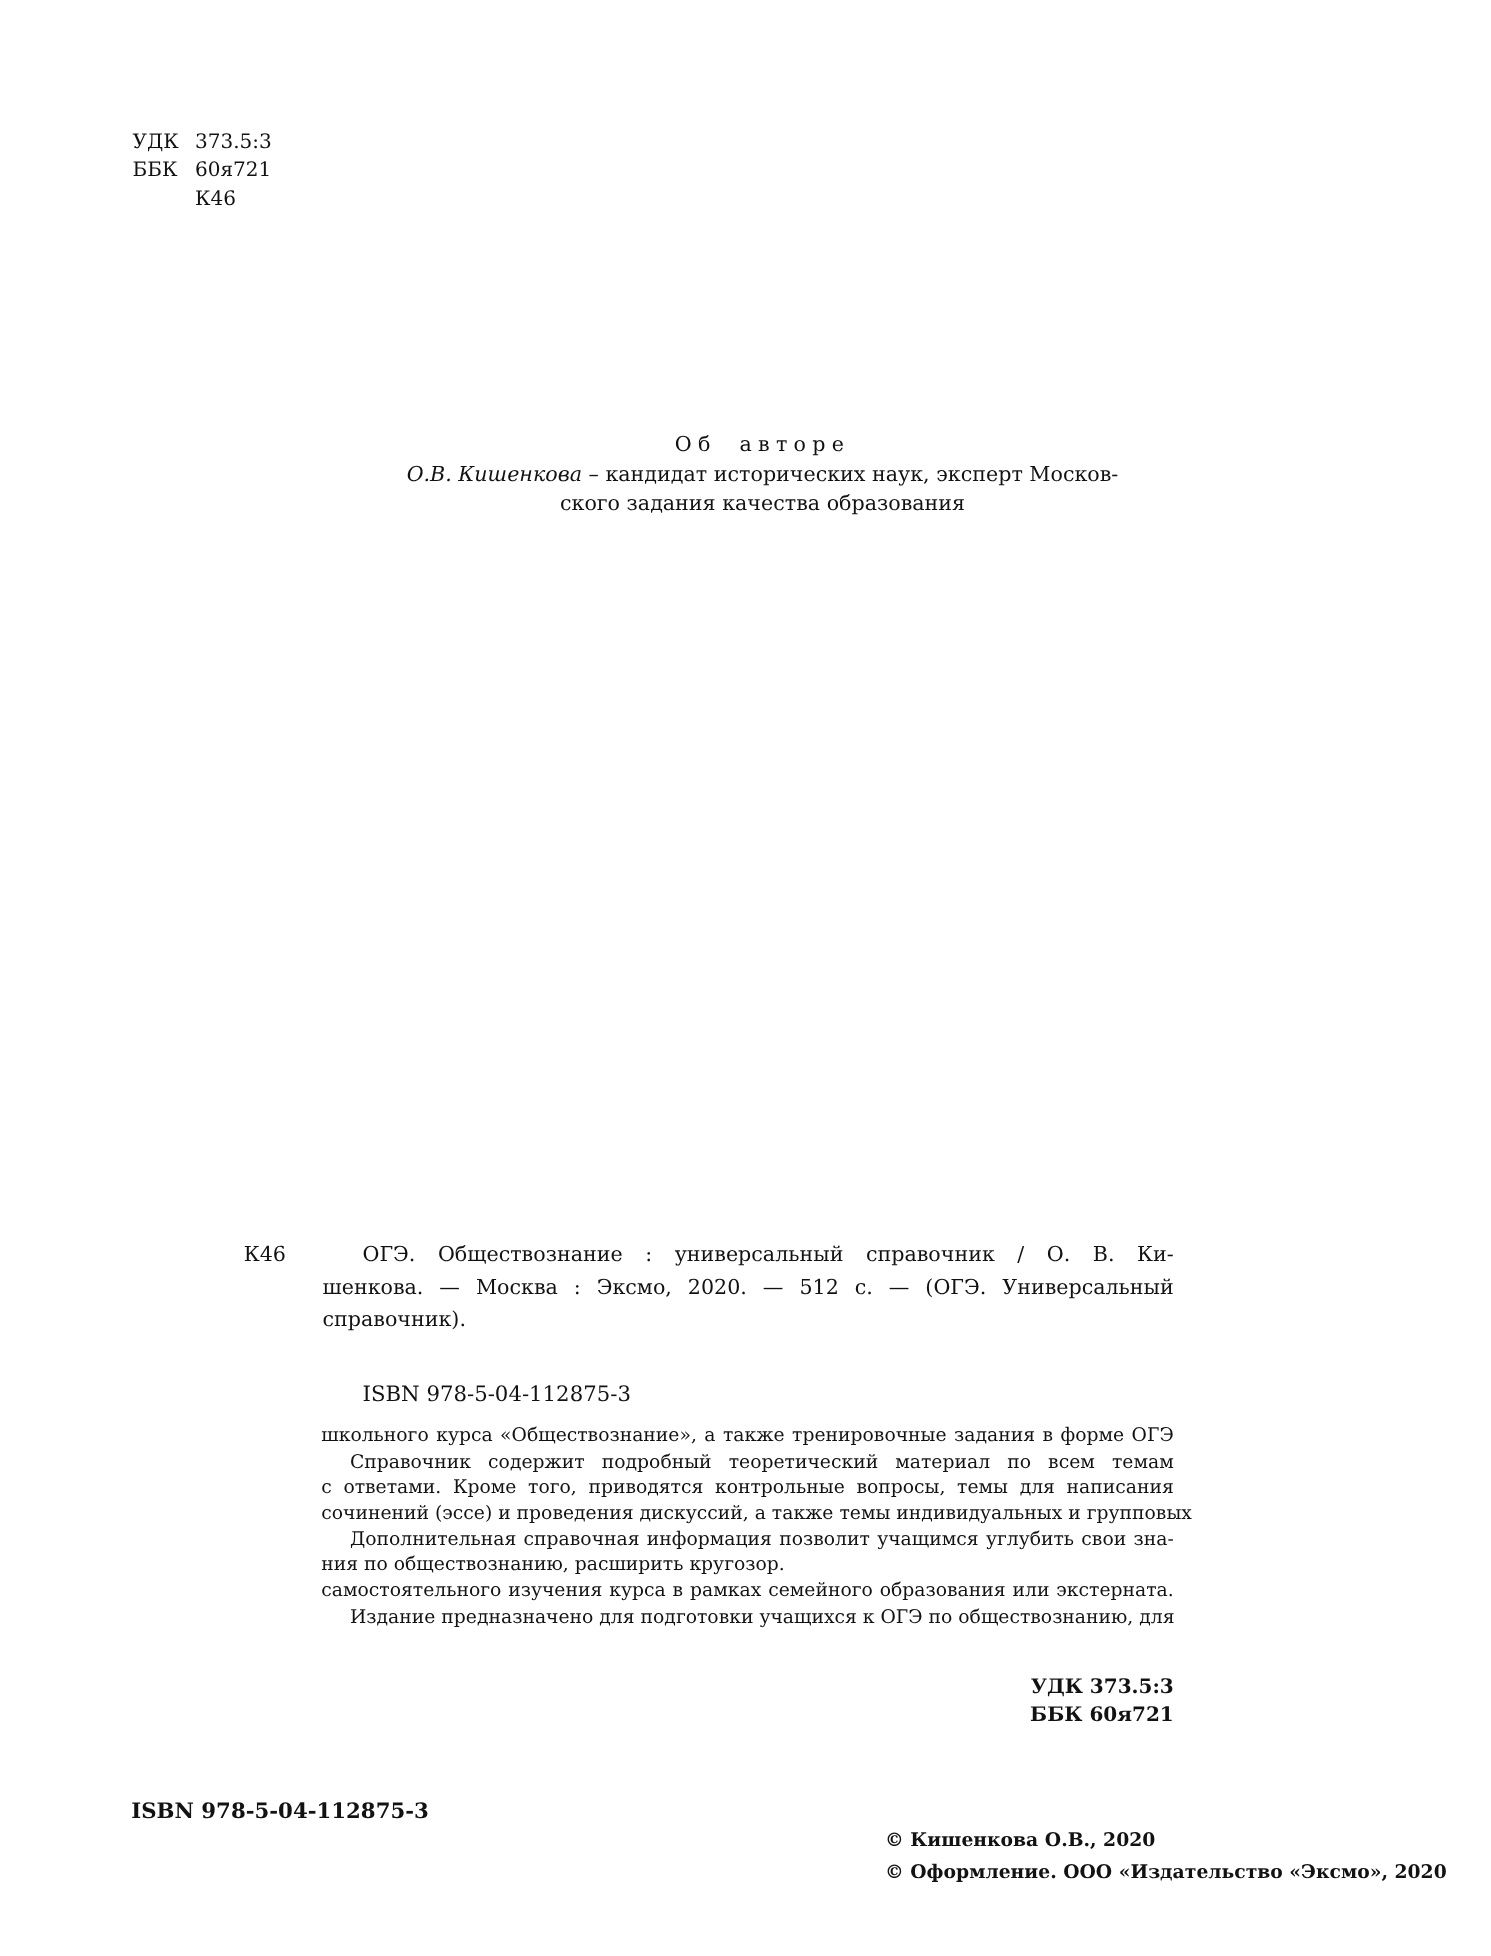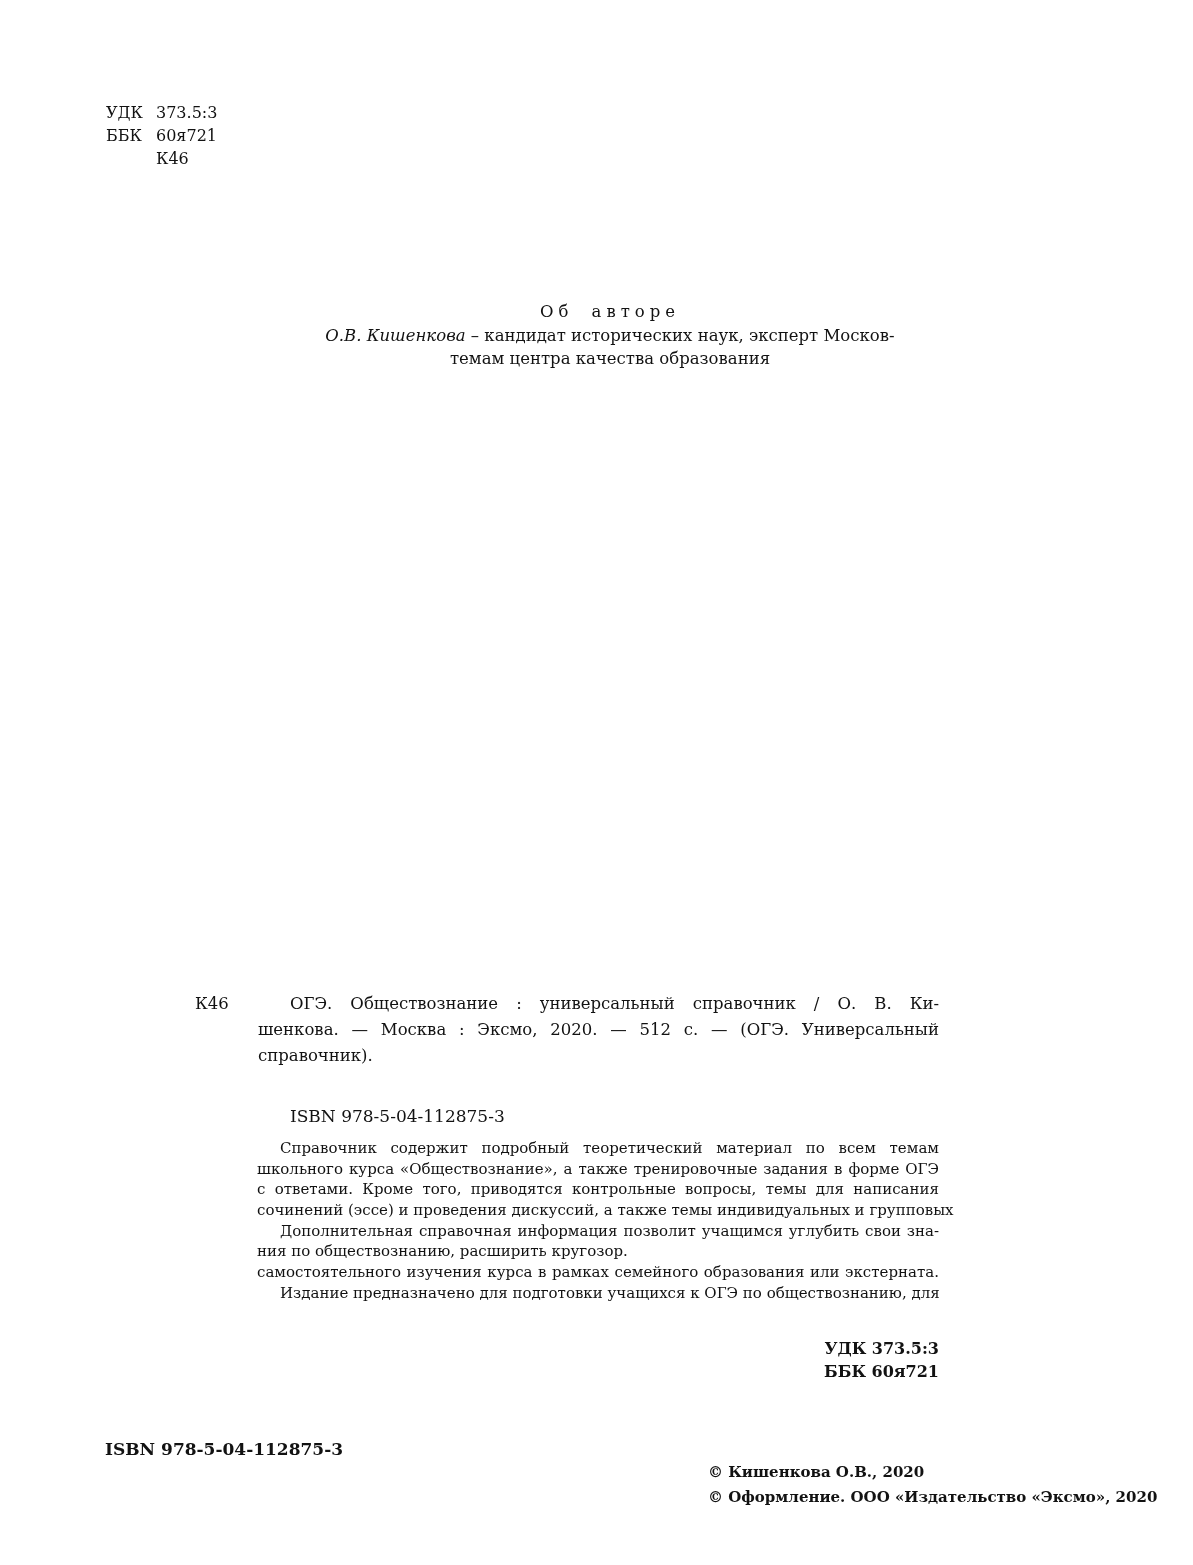--- a/index.html
+++ b/index.html
@@ -22,21 +22,21 @@
     grid-template-columns: 50px auto;
   }
 
   
   .about {
     position: absolute;
     left: 258px; top: 300px; width: 704px;
     font-size: 16.5px; line-height: 23.7px;
     text-align: center;
   }
-  .about .title { letter-spacing: 5px; word-spacing: 8px; }
+  .about .title { letter-spacing: 5px; word-spacing: 8px; margin-top: 44px; }
   .about .ital { font-style: italic; }
 
   
   .bib {
     position: absolute;
     left: 258px; top: 991px; width: 681px;
     font-size: 16.5px; line-height: 26px;
   }
   .bib .name { font-weight: bold; }
   .bib .l { position: relative; }
@@ -101,36 +101,36 @@
     <span>373.5:3</span>
     <span>ББК</span>
     <span>60я721</span>
     <span></span>
     <span>К46</span>
   </div>
 
   <div class="about">
     <div class="title">Об авторе</div>
     <div><span class="ital">О.В. Кишенкова</span><span> – кандидат исторических наук, эксперт Москов-</span></div>
-    <div>темам центра качества образования</div>
+    <div>ского задания качества образования</div>
   </div>
 
   <div class="bib">
     <div class="l jl indent1">
       <span class="code">К46</span><span>ОГЭ. Обществознание : универсальный справочник / О. В. Ки-</span>
     </div>
     <div class="l jl">шенкова. — Москва : Эксмо, 2020. — 512 с. — (ОГЭ. Универсальный</div>
     <div class="l">справочник).</div>
   </div>
 
   <div class="isbn-inner">ISBN 978-5-04-112875-3</div>
 
   <div class="annotation">
+    <div class="jl">школьного курса «Обществознание», а также тренировочные задания в форме ОГЭ</div>
     <div class="jl first">Справочник содержит подробный теоретический материал по всем темам</div>
-    <div class="jl">школьного курса «Обществознание», а также тренировочные задания в форме ОГЭ</div>
     <div class="jl">с ответами. Кроме того, приводятся контрольные вопросы, темы для написания</div>
     <div class="jl">сочинений (эссе) и проведения дискуссий, а также темы индивидуальных и групповых</div>
     <div class="jl first">Дополнительная справочная информация позволит учащимся углубить свои зна-</div>
     <div>ния по обществознанию, расширить кругозор.</div>
     <div class="jl">самостоятельного изучения курса в рамках семейного образования или экстерната.</div>
     <div class="jl first">Издание предназначено для подготовки учащихся к ОГЭ по обществознанию, для</div>
   </div>
 
   <div class="codes-right">
     <div>УДК 373.5:3</div>

